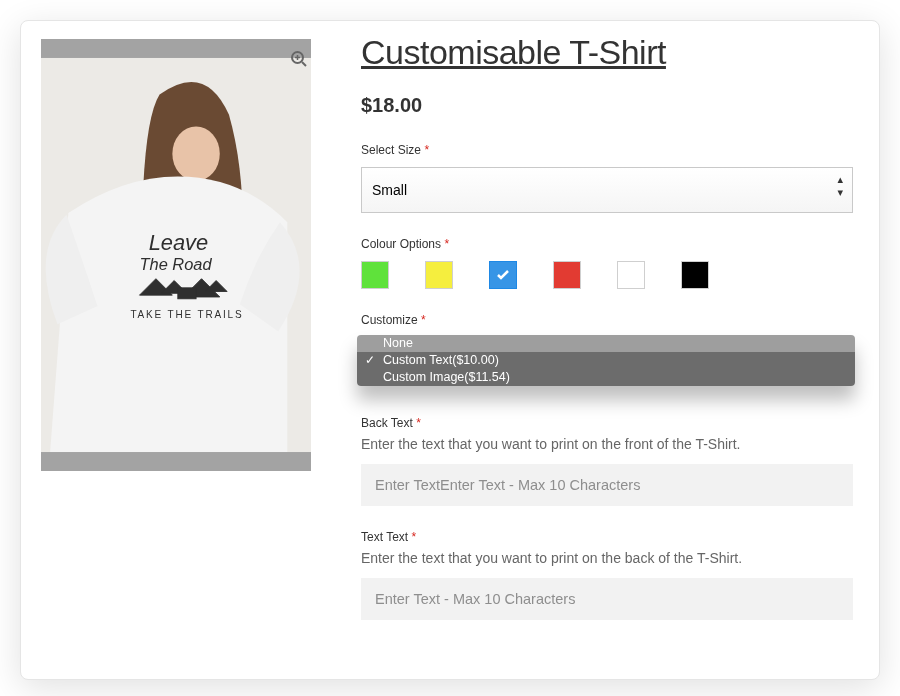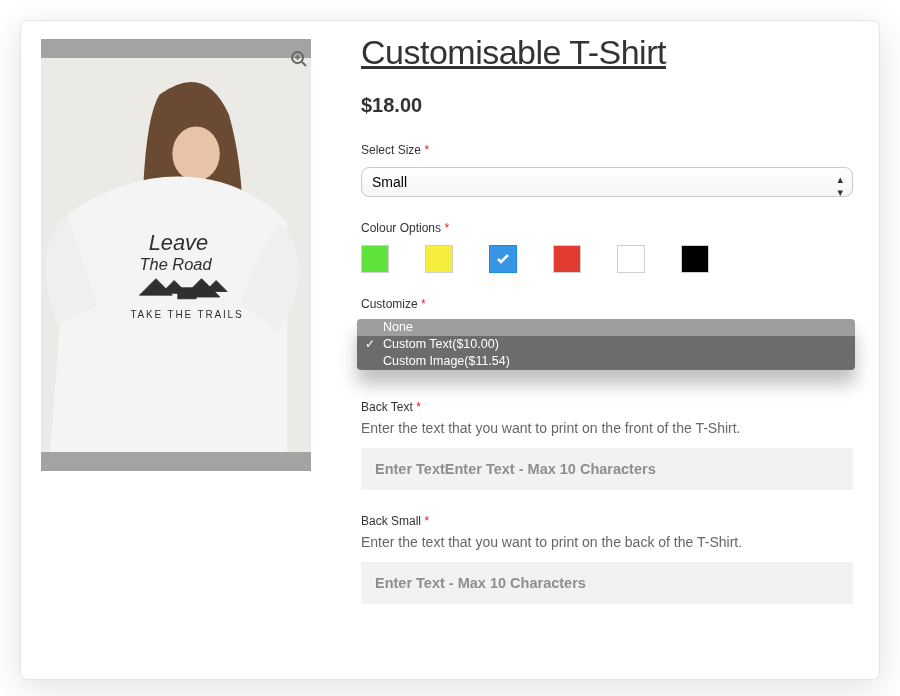--- a/index.html
+++ b/index.html
@@ -27,36 +27,36 @@
     }
     .right { flex:1; }
     .title { font-size:34px; font-weight:400; color:#333; letter-spacing:-0.5px; margin-top:-6px;text-decoration:underline; }
     .price { font-size:20px; font-weight:600; color:#333; margin-top:22px; }
     .form { margin-top:26px; }
     .field  { margin-bottom:24px; }
     .label  { font-size:12px; color:#333; margin-bottom:10px; }
     .req    { color:#d6271f; }
     .select-wrap { position:relative; }
     select {
-      width:100%; height:30px; padding:3px 10px;
-      border:1px solid #c9c9c9; border-radius:8px;
+      width:100%; height:46px; padding:3px 10px;
+      border:1px solid #c9c9c9; border-radius:0;
       background:linear-gradient(#fff,#f5f5f5);
       font-size:14px; appearance:none;
     }
     .select-caret {
       position:absolute; right:10px; top:6px; font-size:11px; color:#333;
       pointer-events:none;
     }
     .swatches { display:flex; gap:36px; margin-top:4px; }
     .sw { width:28px; height:28px; border:1px solid #cfcfcf; display:flex; align-items:center; justify-content:center; cursor:pointer; }
     .sw.selected { border:1px solid #1e88e5; }
     .help { font-size:14px; color:#666; margin:-4px 0 12px 0; }
     .text-input {
       width:100%; height:42px; background:#f2f2f2; border:none;
-      padding:0 14px; font-size:14.5px; color:#333;font-weight:bold;
+      padding:0 14px; font-size:14.5px; color:#333;
     }
     .text-input::placeholder { color:#8e8e8e; font-style:normal; }
 
     
     .dd {
       width:calc(100% + 6px); margin-left:-4px;
       margin-top:-2px;
       border-radius:4px;
       box-shadow:0 14px 18px rgba(0,0,0,0.25), inset 0 0 0 1px rgba(255,255,255,0.05);
       overflow:hidden;
@@ -164,21 +164,21 @@
         <div class="field">
           <div class="label">
             <span>Back Text</span> <span class="req">*</span>
           </div>
           <p class="help">Enter the text that you want to print on the front of the T-Shirt.</p>
           <input class="text-input" placeholder="Enter TextEnter Text - Max 10 Characters" style="">
         </div>
 
         <div class="field">
           <div class="label">
-            <span>Back Small</span> <span class="req">*</span>
+            <span>Text Text</span> <span class="req">*</span>
           </div>
           <p class="help">Enter the text that you want to print on the back of the T-Shirt.</p>
           <input class="text-input" placeholder="Enter Text - Max 10 Characters" style="">
         </div>
       </div>
     </div>
   </div>
 </div>
 
 </body></html>

